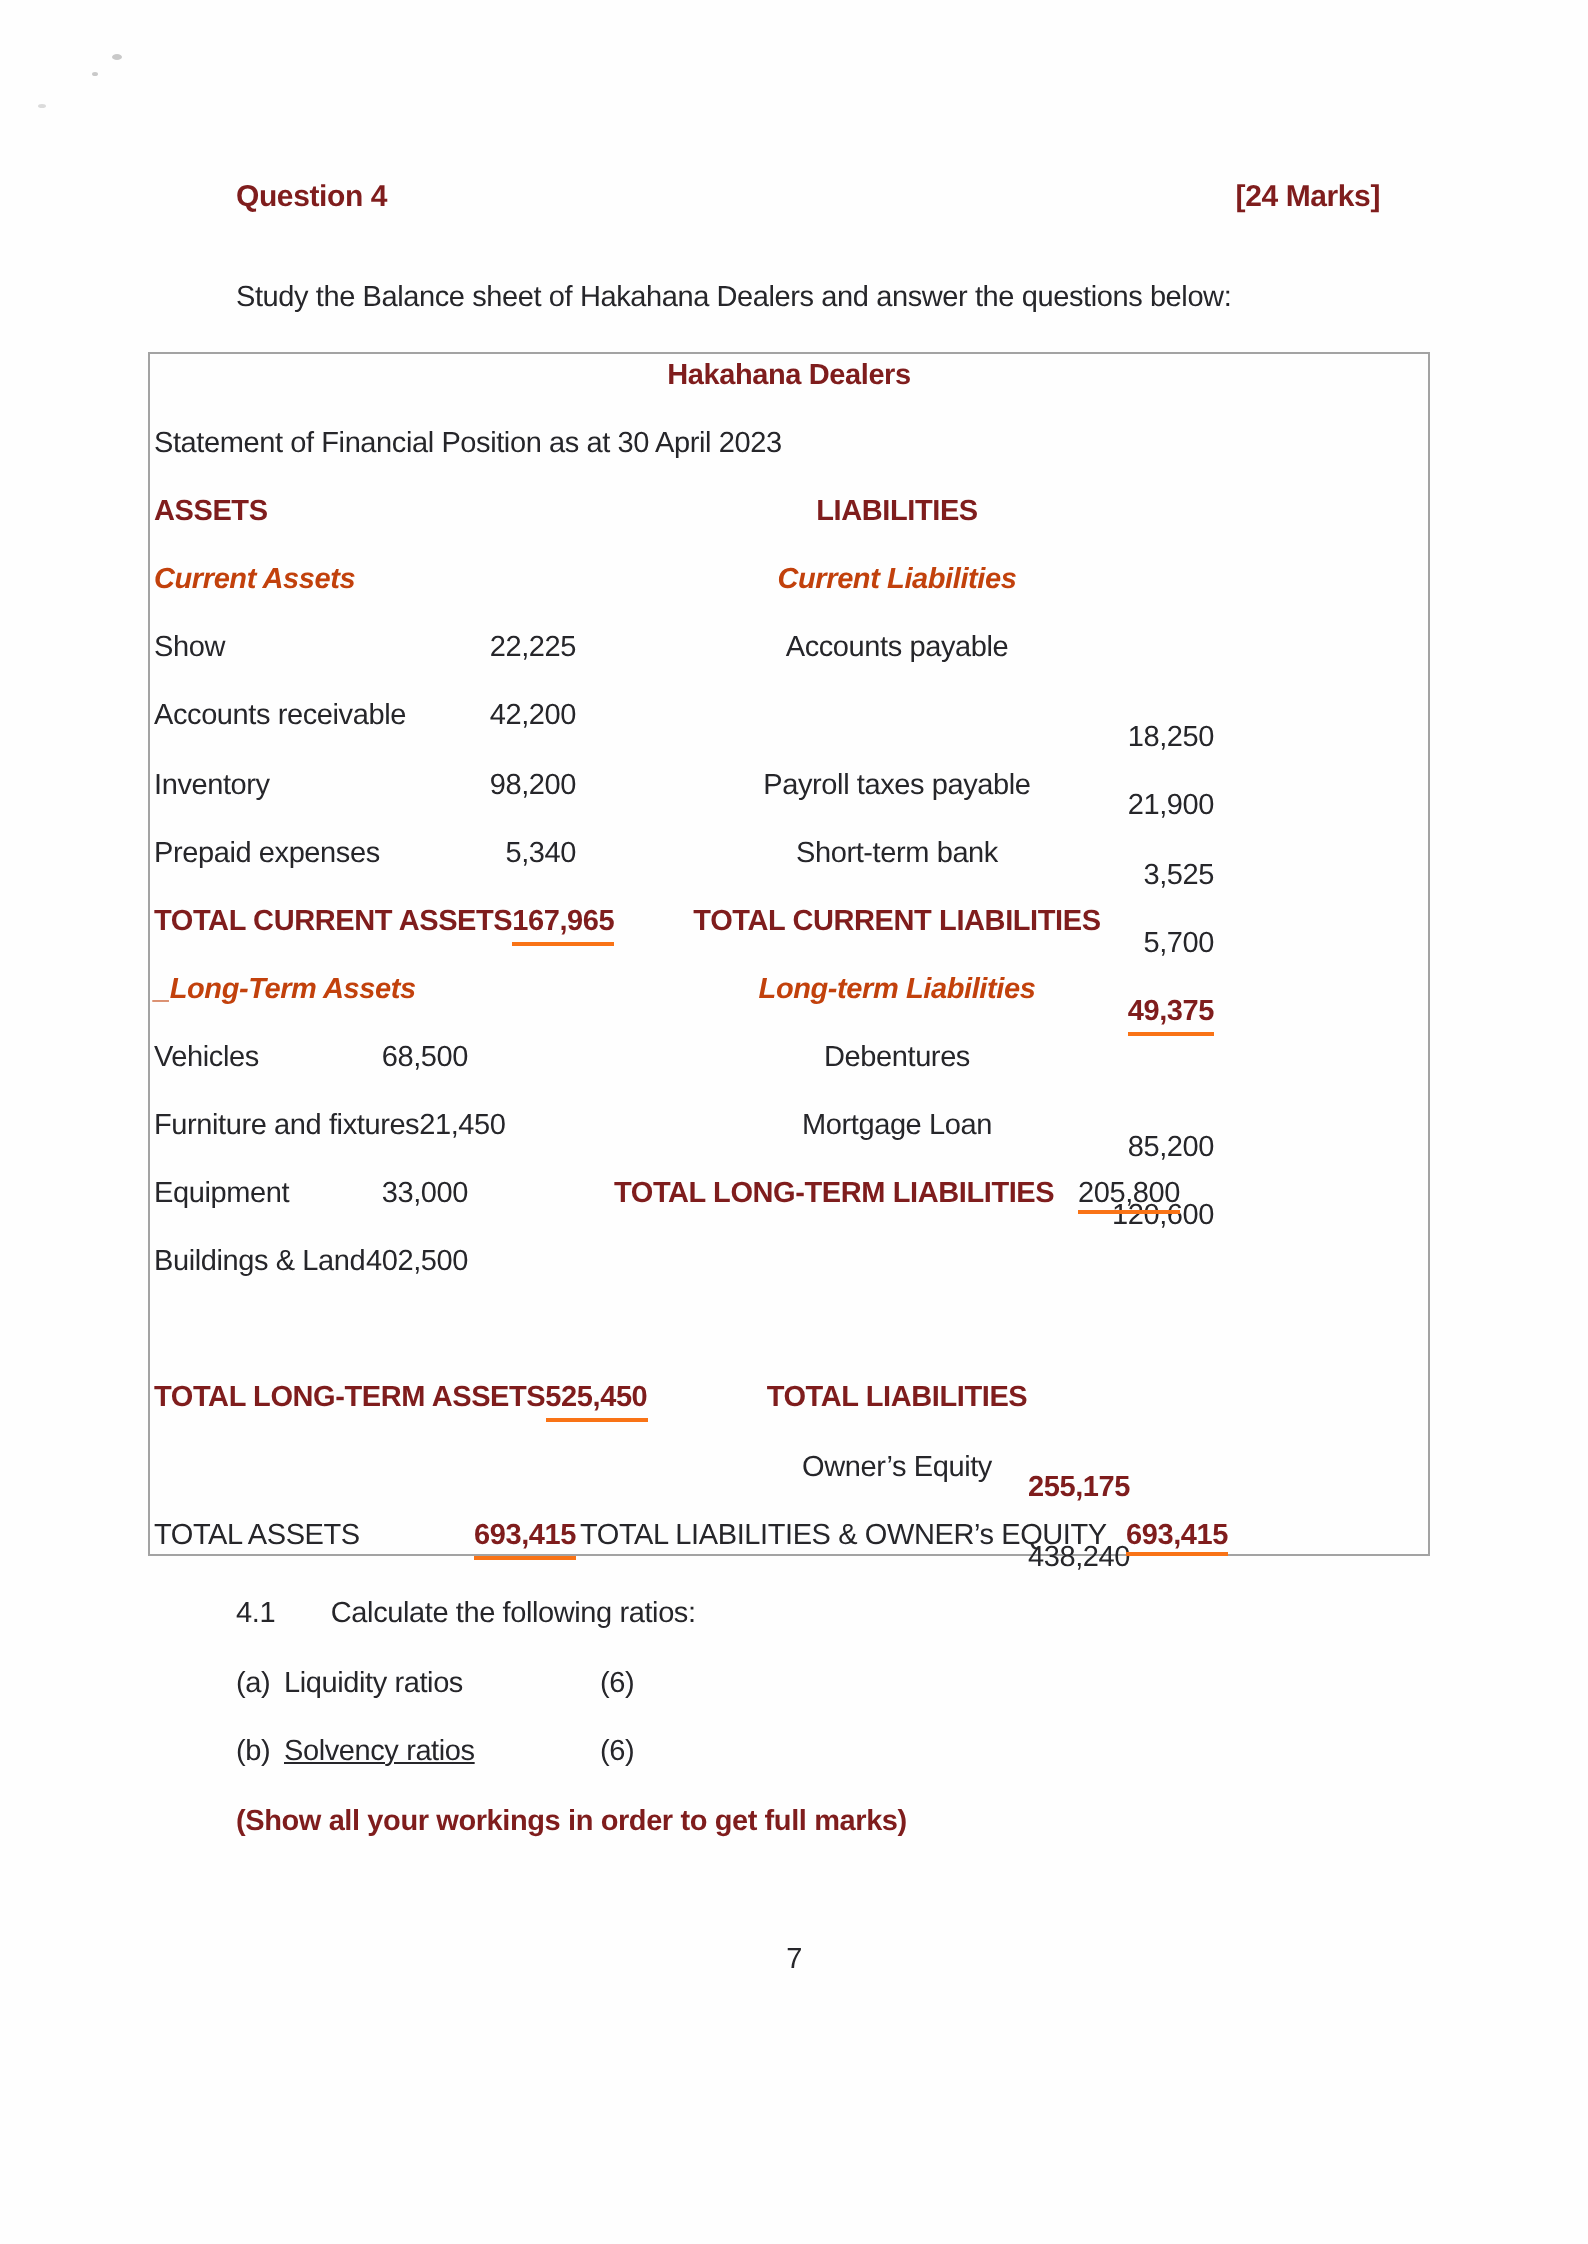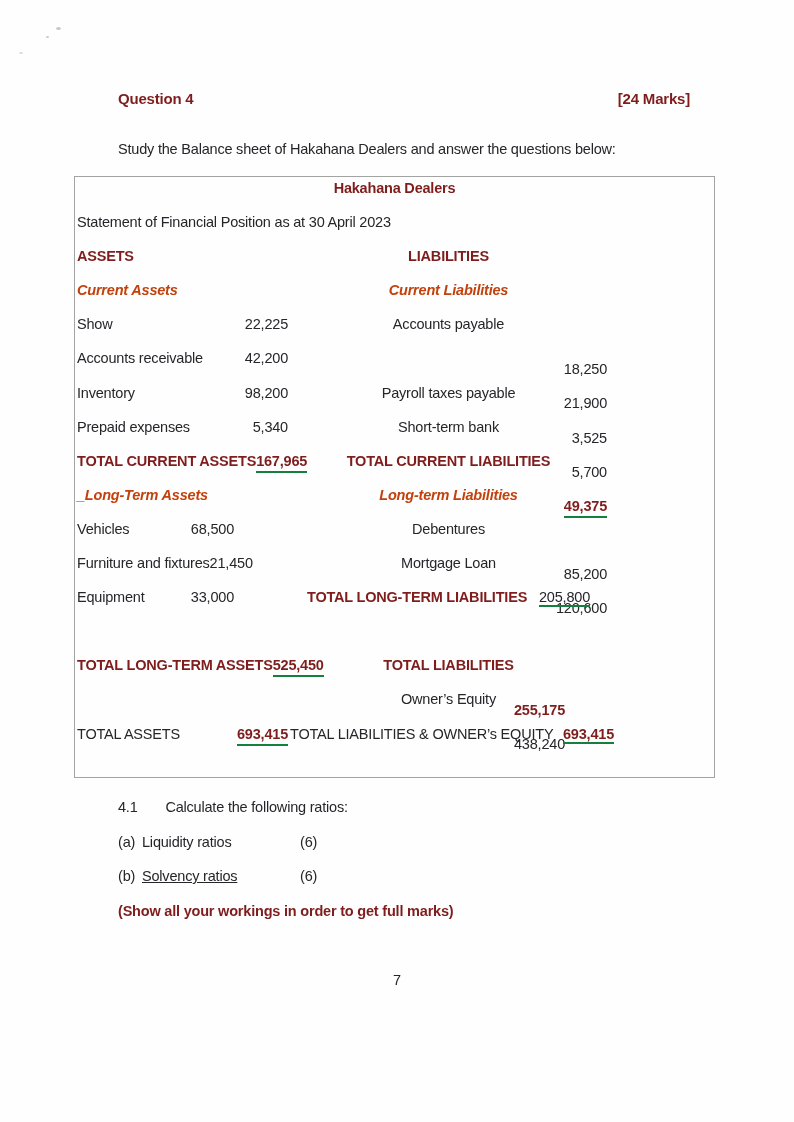--- a/index.html
+++ b/index.html
@@ -7,21 +7,21 @@
     width:794px;height:1122px;background:#fefefe;
     font-family:"Liberation Sans", sans-serif;
     color:#26262a;
     position:relative;
     -webkit-font-smoothing:antialiased;
   }
   .page{position:relative;width:794px;height:1122px;overflow:hidden;font-size:14.5px;letter-spacing:-0.2px;line-height:19px;}
   .abs{position:absolute;white-space:nowrap;}
   .b{font-weight:bold;color:#7f1d1d;}
   .bi{font-weight:bold;font-style:italic;color:#c2410c;}
-  .u{border-bottom:2px solid #15803d;padding-bottom:0px;}
+  .u{border-bottom:2px solid #f97316;padding-bottom:0px;}
 
   
   .speck{position:absolute;background:#8a8a8a;border-radius:50%;opacity:.45;}
 
   
   .sheet{
     position:absolute;left:74px;top:176px;width:641px;height:602px;
     border:1px solid #a3a3a3;
     box-sizing:border-box;
     background:#fefefe;
@@ -183,20 +183,28 @@
           <span class="amt-lt">33,000</span>
         </div>
           </div>
         <div></div>
         <div class="cc">
           <span class="b">TOTAL LONG-TERM LIABILITIES</span>
           <span class="u gap8">205,800</span>
         </div>
       </div>
 
+      <div class="trow">
+        <div class="ca">
+            <div class="spread">
+          <span>Buildings &amp; Land</span>
+          <span class="amt-lt">402,500</span>
+        </div>
+          </div>
+      </div>
 
       <div class="trow"></div>
 
       <div class="trow">
         <div class="ca">
             <div class="spread">
           <span class="b">TOTAL LONG-TERM ASSETS</span>
           <span class="b u">525,450</span>
         </div>
           </div>

